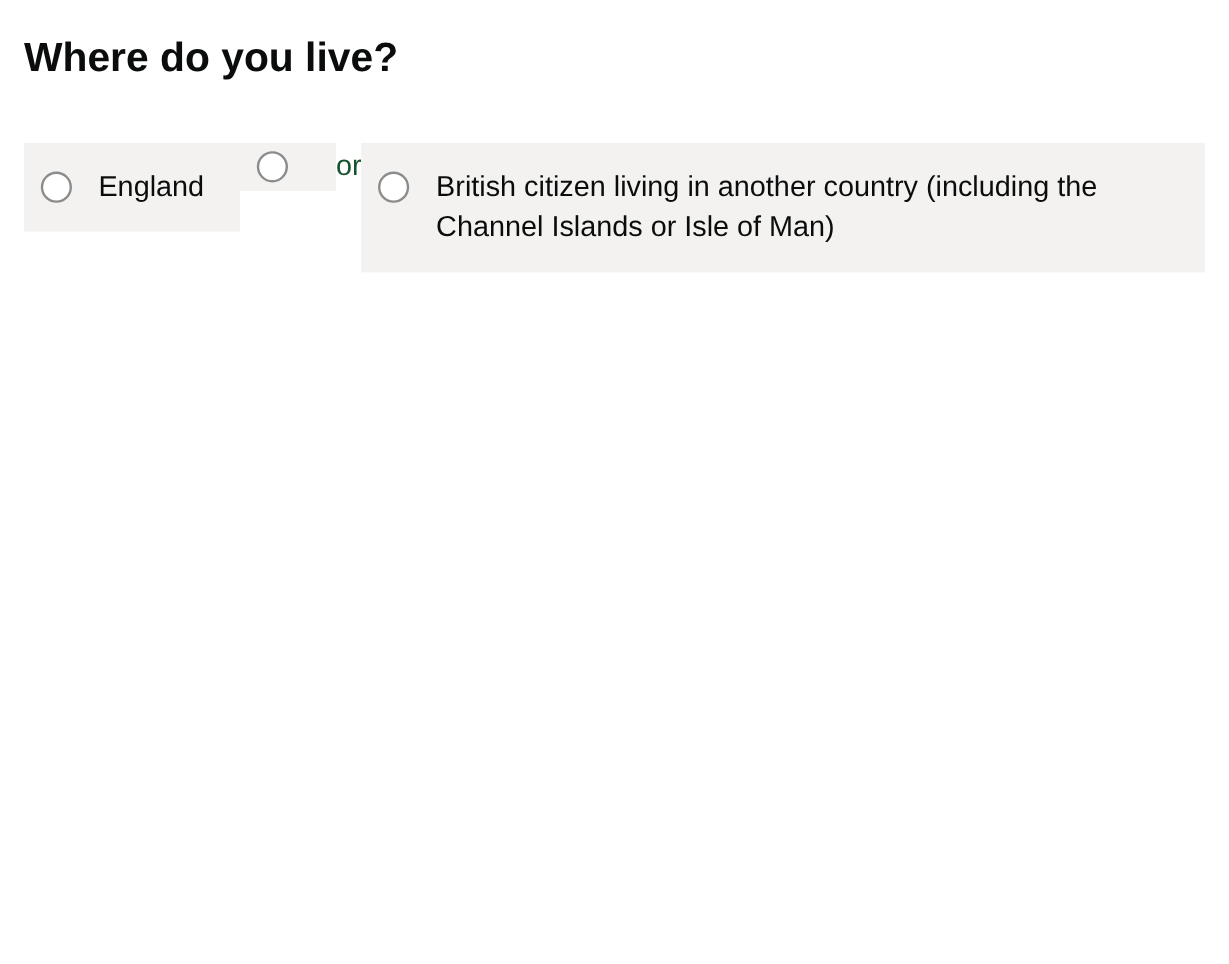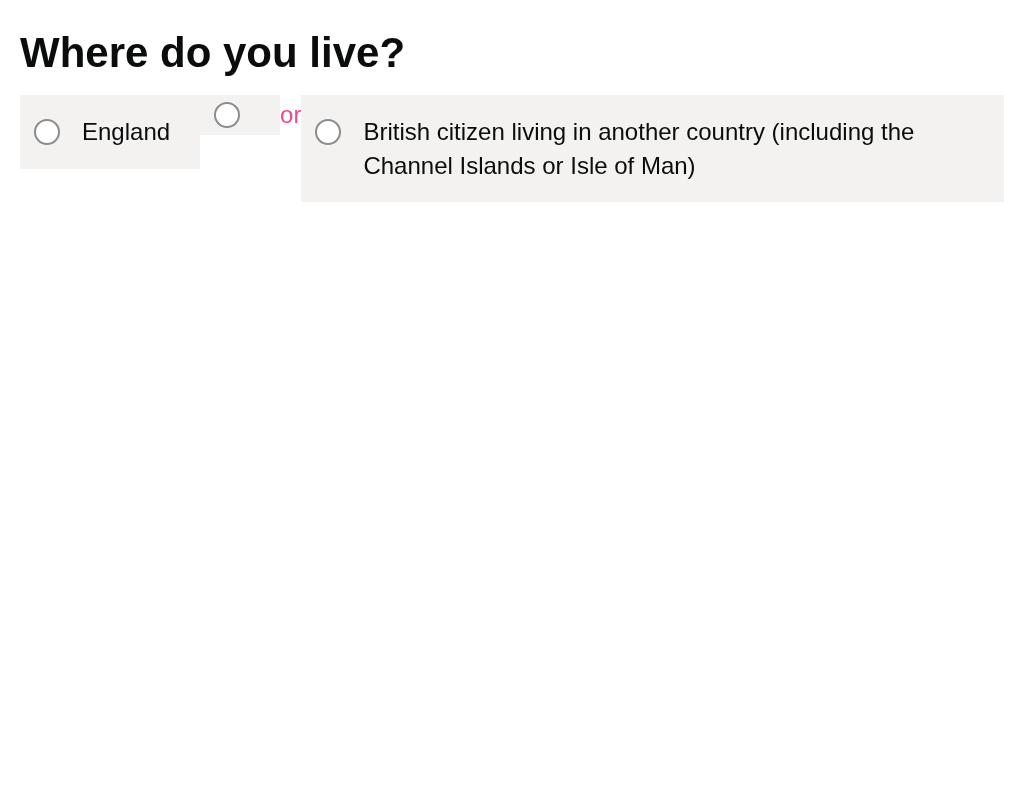--- a/index.html
+++ b/index.html
@@ -8,23 +8,23 @@
       padding: 0;
     }
     body {
       font-family: "Helvetica Neue", Arial, sans-serif;
       background: #ffffff;
       color: #0b0c0c;
       padding: 30px 20px;
       width: 1024px;
     }
     .heading {
-      font-size: 42px;
+      font-size: 34px;
       font-weight: 700;
-      margin-bottom: 19px;
+      margin-bottom: 52px;
       line-height: 1.1;
     }
     .radios {
       display: flex;
       flex-direction: row;
       align-items: flex-start;
     }
     .radio-item {
       display: inline-flex;
       align-items: flex-start;
@@ -55,21 +55,21 @@
       transform: none;
     }
     .radio-label {
       font-size: 24px;
       line-height: 1.4;
       color: #0b0c0c;
       padding-left: 12px;
     }
     .divider {
       font-size: 24px;
-      color: #ec4899;
+      color: #14532d;
       margin: 6px 0 30px 0;
     }
     .radio-item.wide {
       width: 100%;
       max-width: 900px;
       align-items: flex-start;
     }
     .radio-item.wide .radio-label {
       max-width: 780px;
     }

